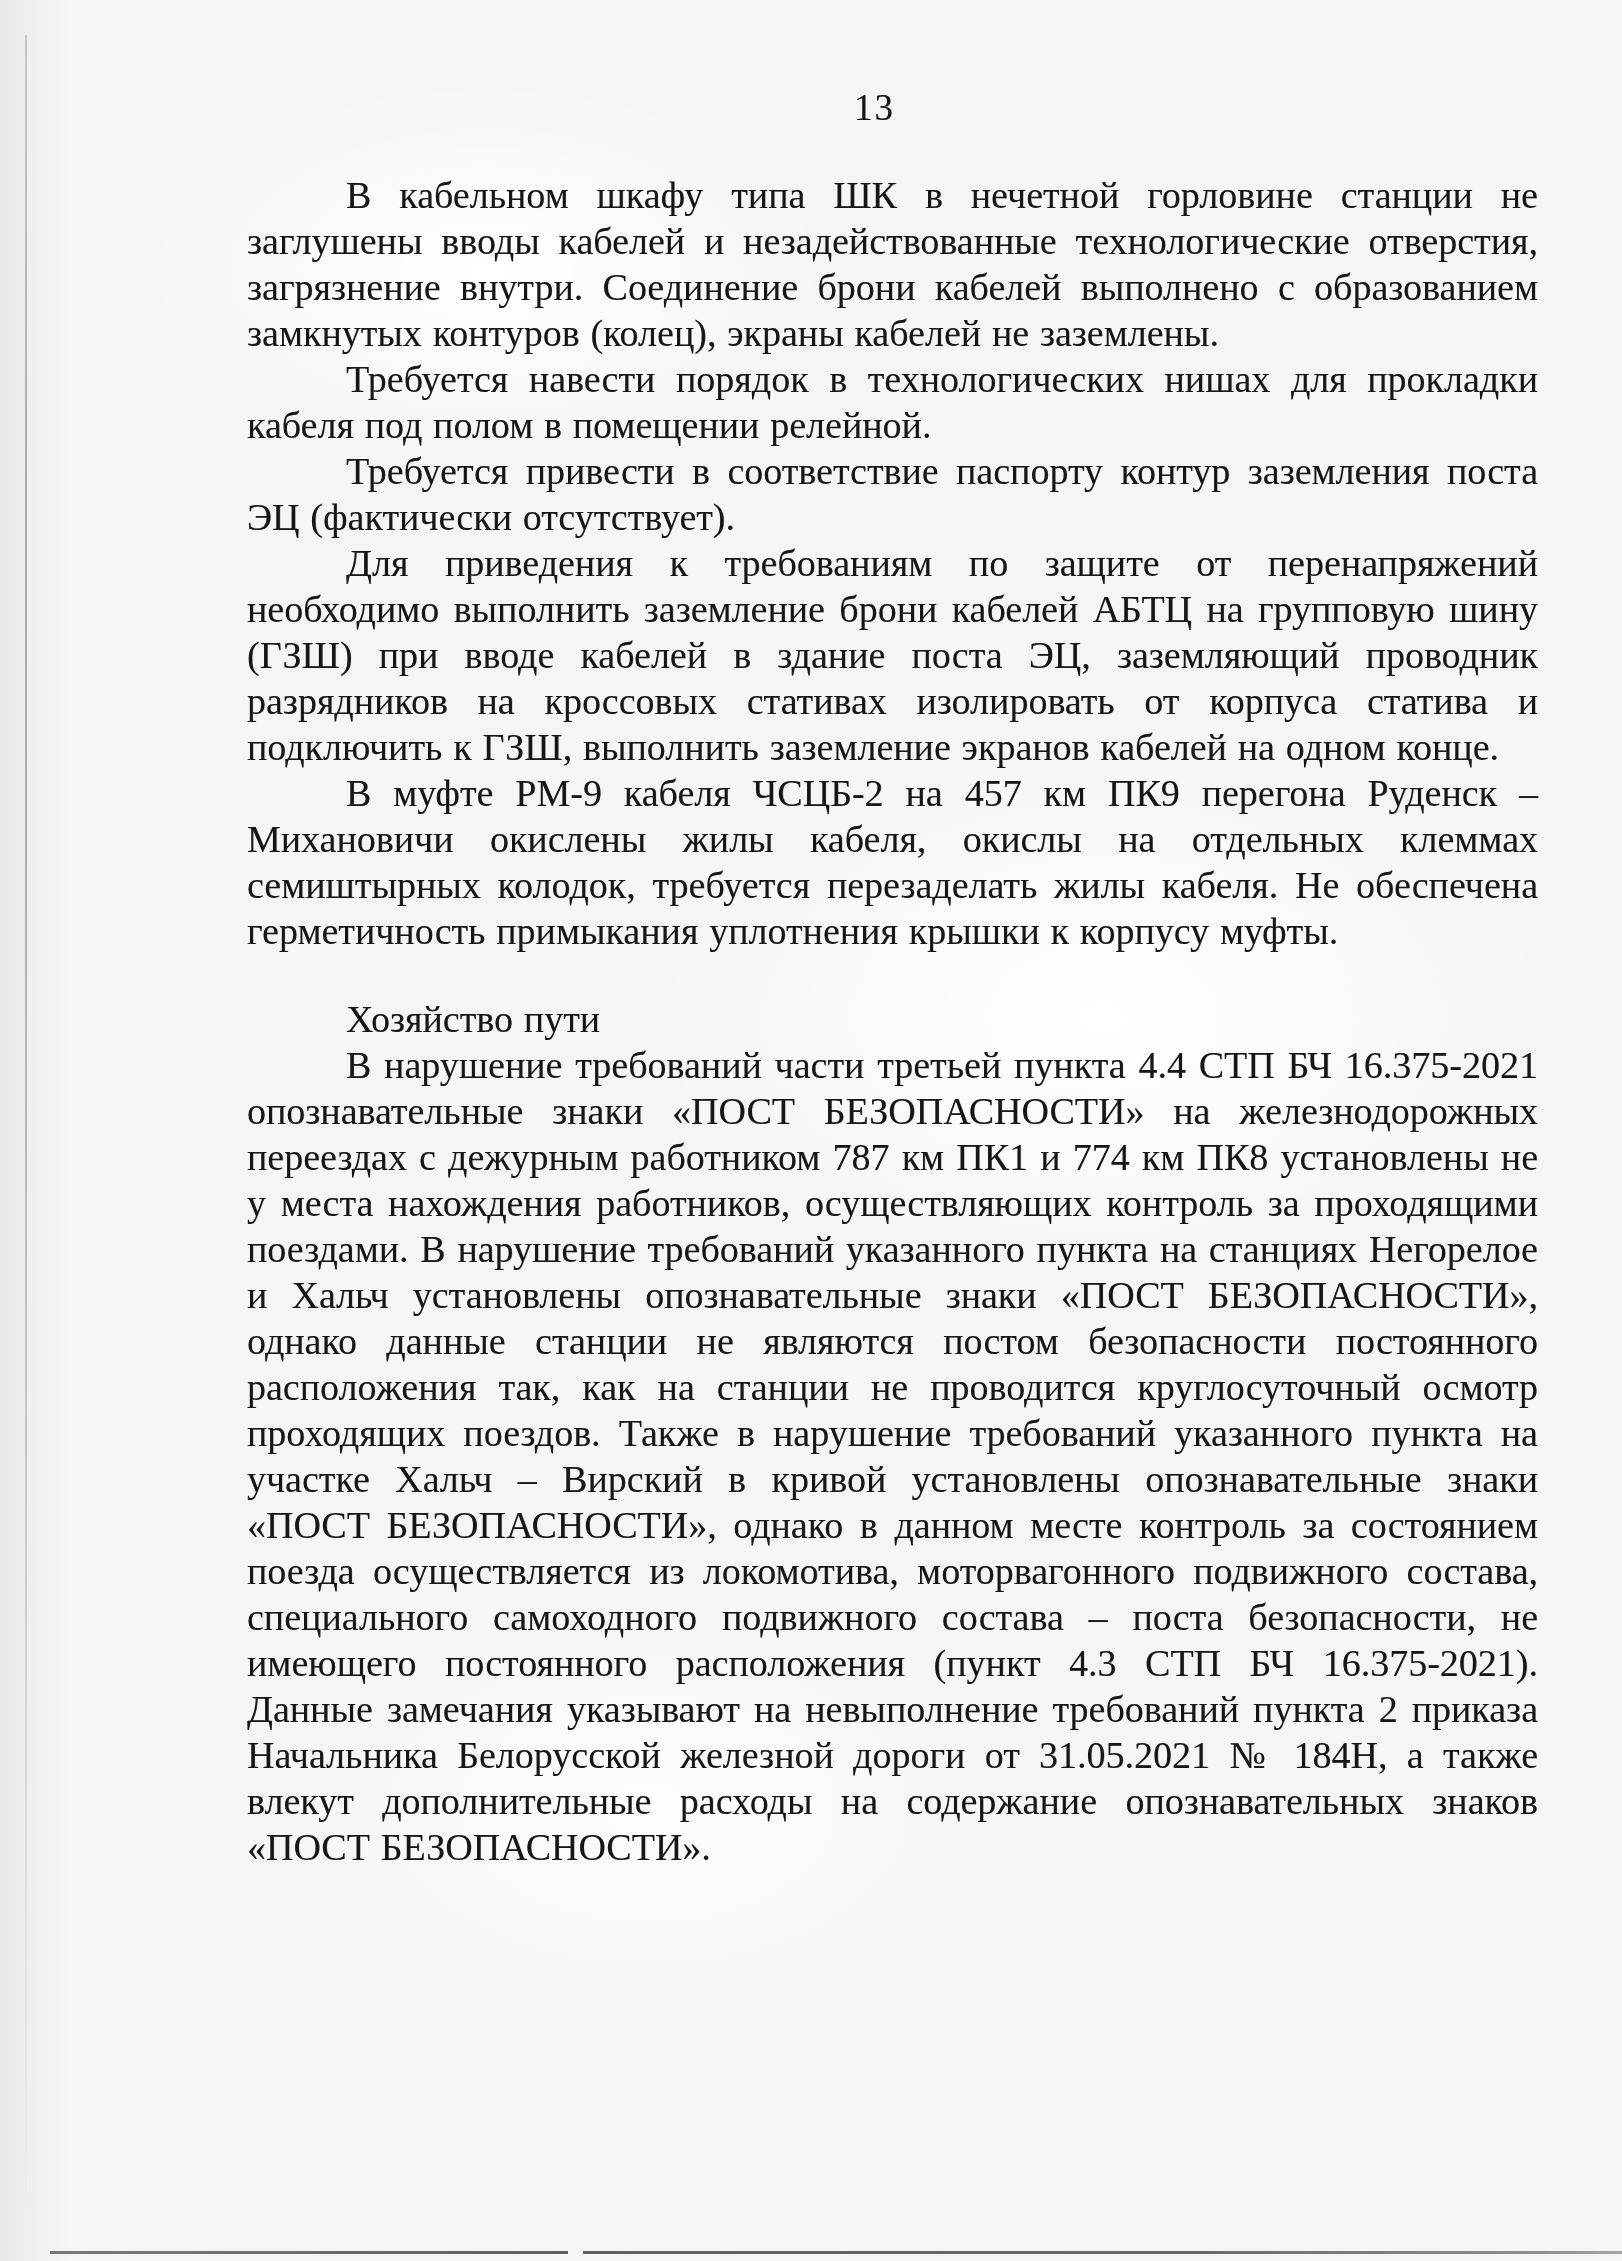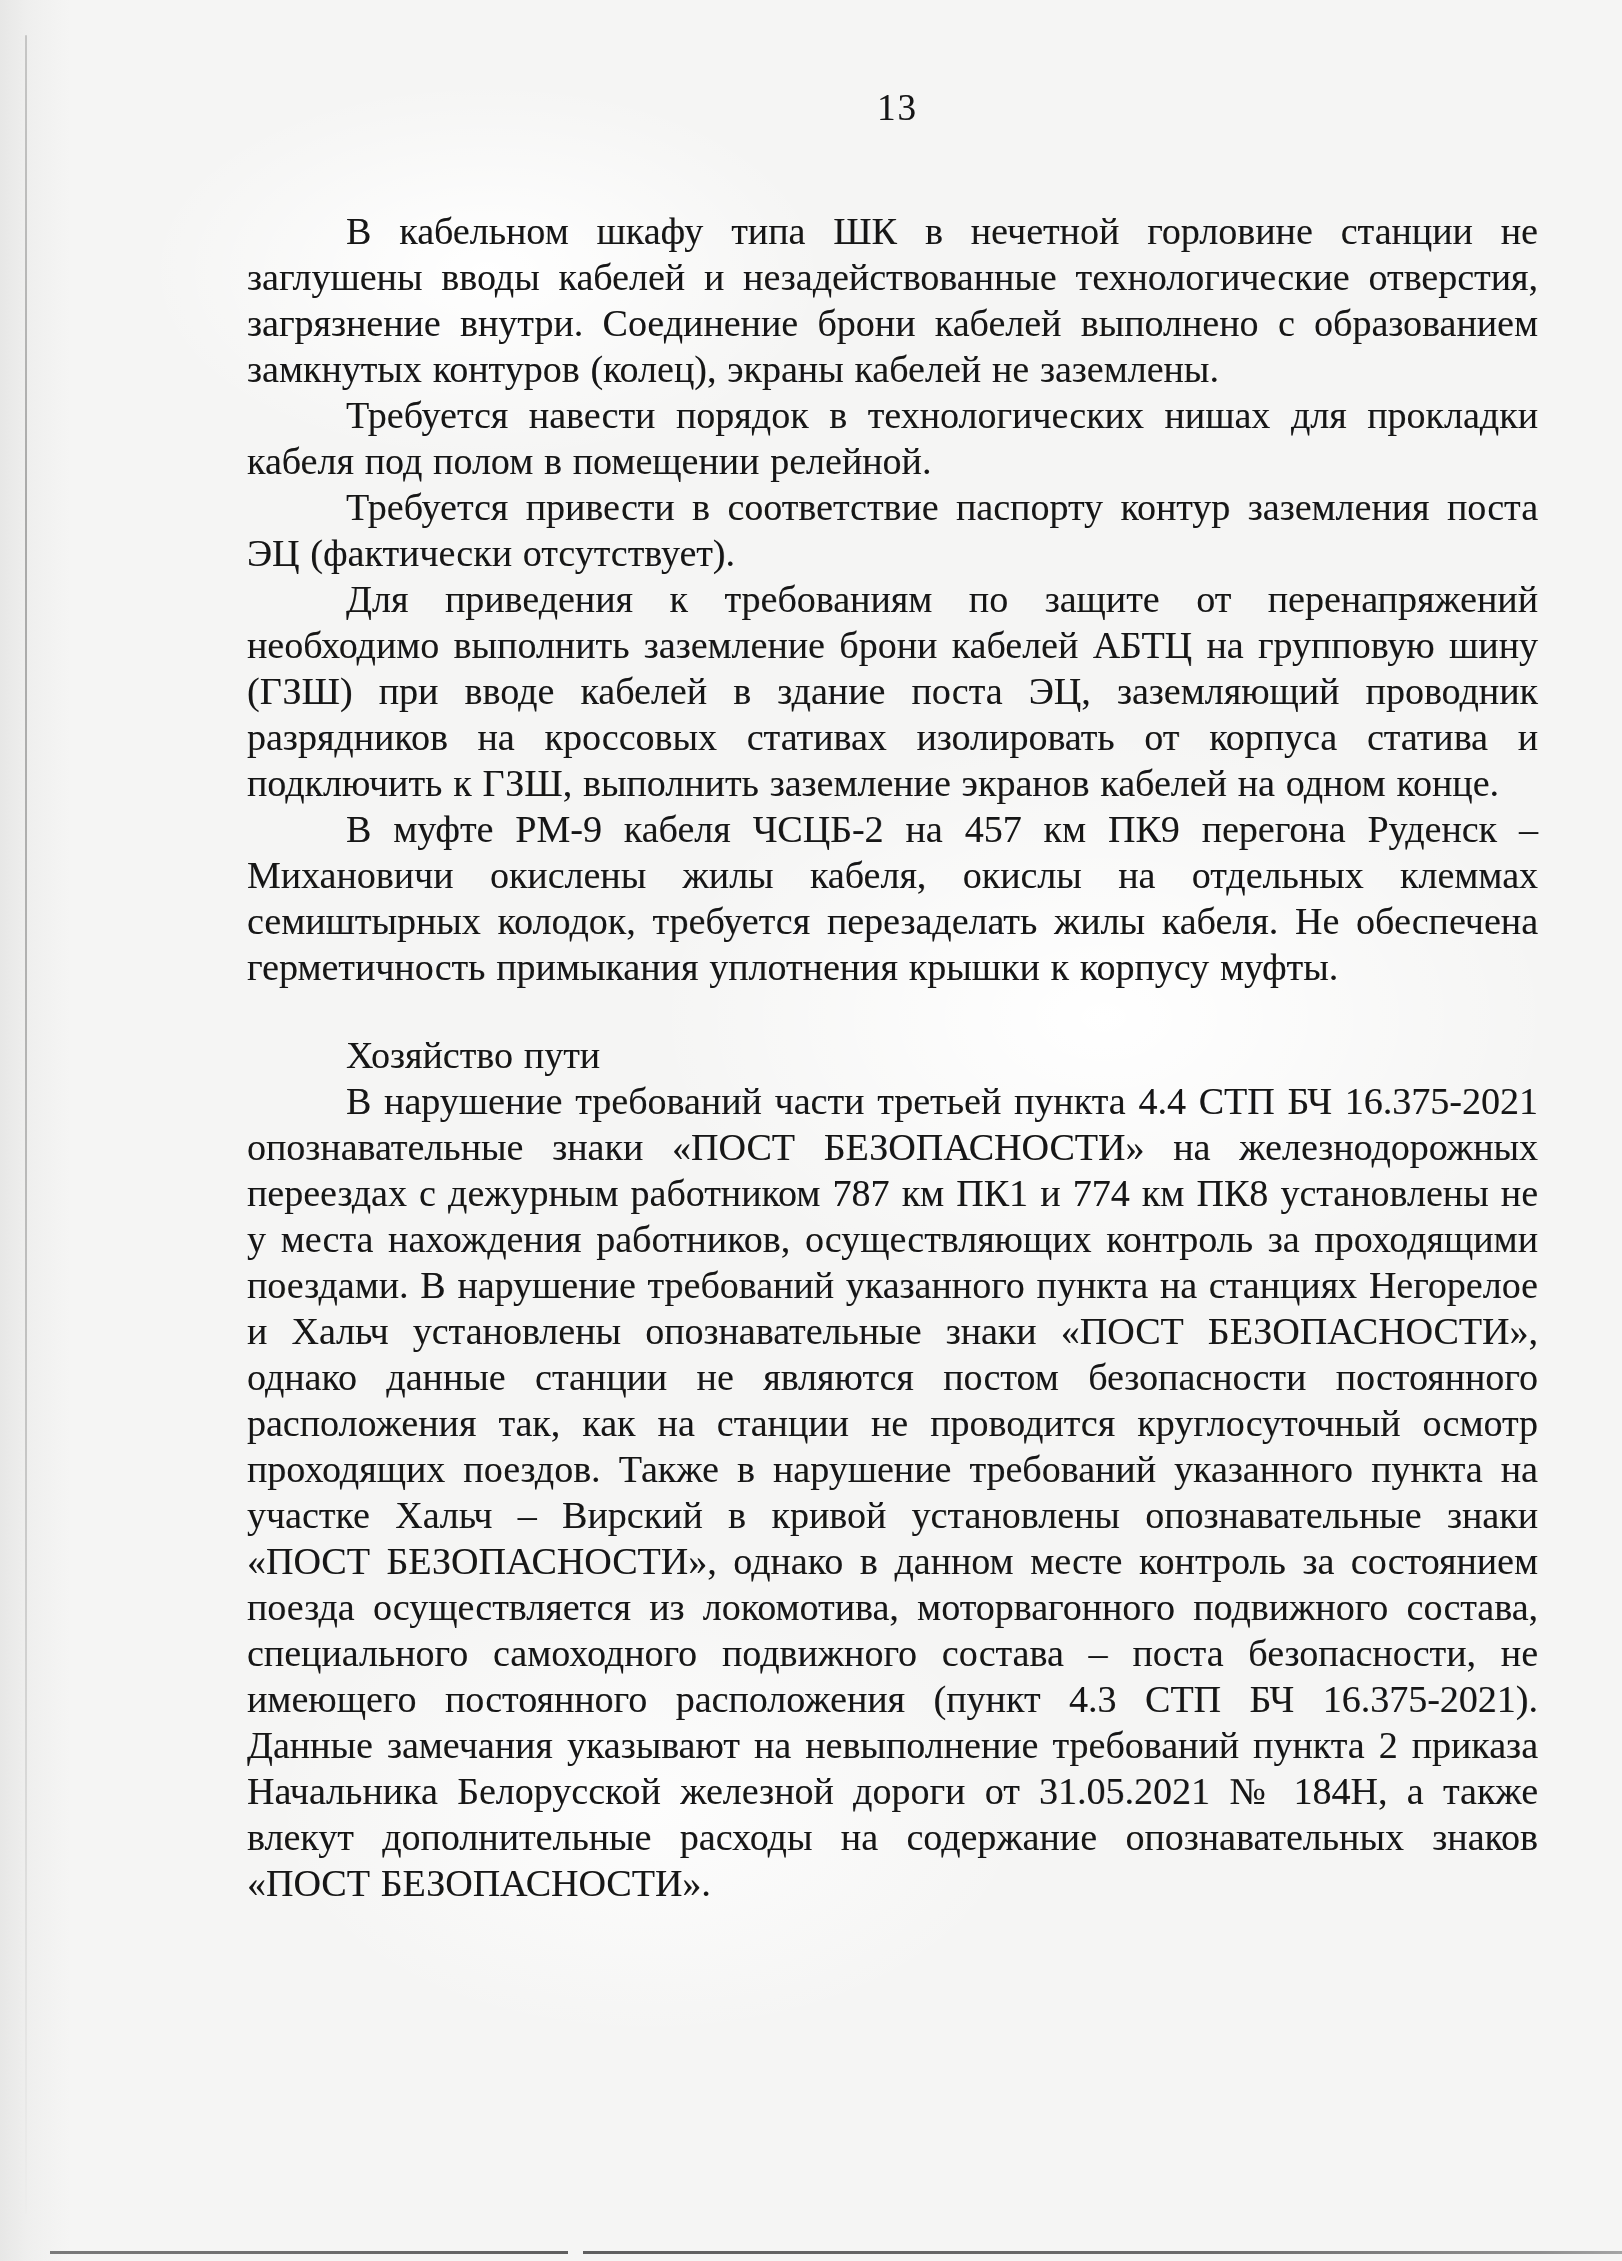--- a/index.html
+++ b/index.html
@@ -41,38 +41,37 @@
     height: 3.2px;
     background: #676767;
   }
   .bottom-line.seg-left  { left: 50px;  width: 518px; background: linear-gradient(to right,#7a7a7a,#5f5f5f); }
   .bottom-line.seg-right { left: 583px; width: 1040px; background: linear-gradient(to right,#5f5f5f 0%,#6b6b6b 60%,#8f8f8f 92%,#a5a5a5 100%); }
 
   
   .page-number {
     position: absolute;
     top: 86px;
-    left: 252px;
+    left: 229px;
     width: 1291px;
     text-align: center;
     font-size: 37px;
     letter-spacing: 1.9px;
     text-shadow: 0.3px 0.3px 0.4px rgba(0,0,0,0.3);
   }
   .text-block {
     position: absolute;
     top: 172px;
     left: 247px;
     width: 1291px;
     font-size: 38px;
     line-height: 46px;
     text-align: justify;
     word-spacing: 1.3px;
     text-shadow: 0.3px 0.3px 0.4px rgba(0,0,0,0.3);
-    margin-top: 36px;
   }
   .text-block p {
     margin: 0;
     text-indent: 99px;
   }
   .text-block h2 {
     margin: 42px 0 0 99px;
     font-size: 38px;
     line-height: 46px;
     font-weight: normal;

